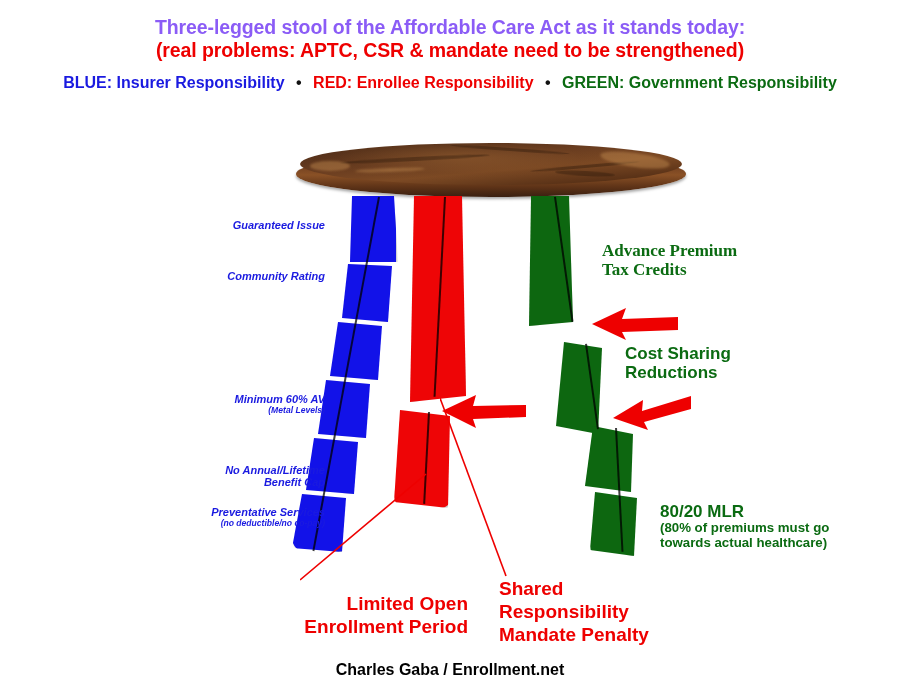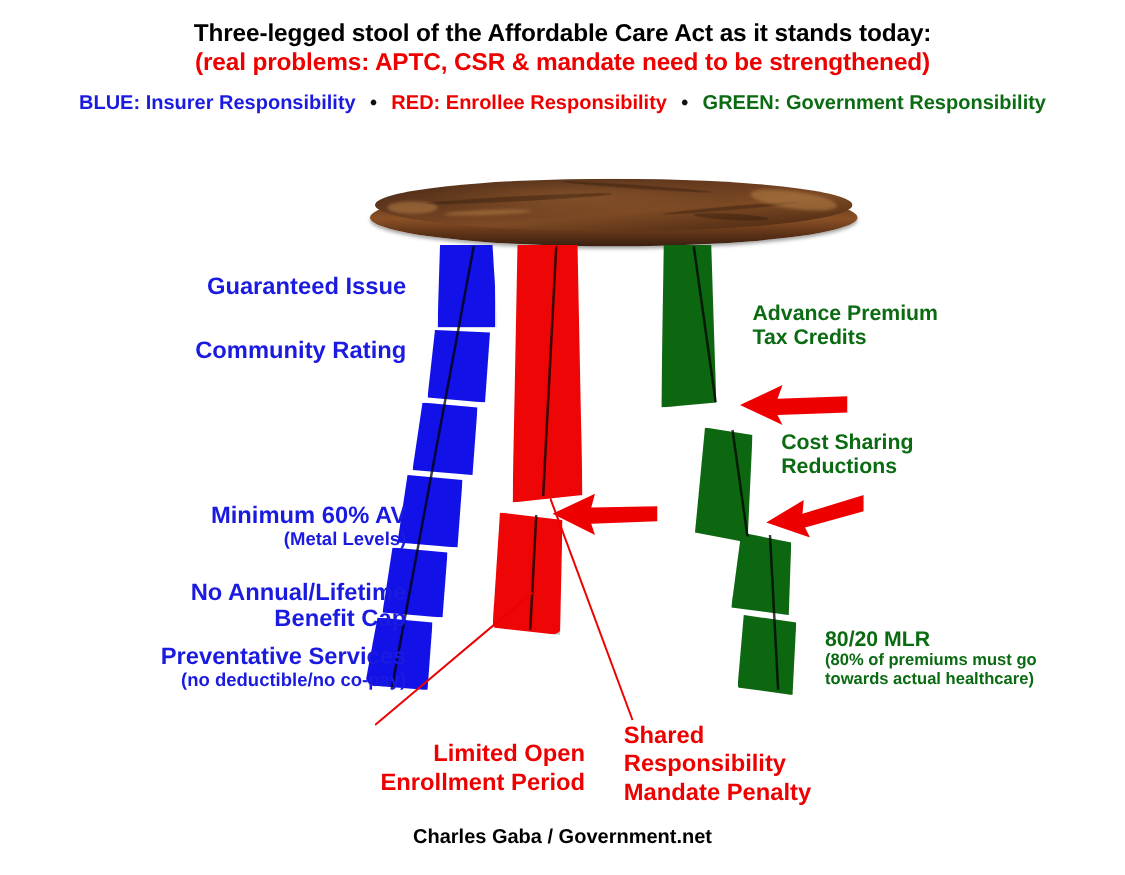--- a/index.html
+++ b/index.html
@@ -21,21 +21,21 @@
     position: absolute;
     left: 0;
     width: 900px;
     text-align: center;
     font-weight: bold;
     letter-spacing: -0.1px;
   }
   #title-1 {
     top: 16px;
     font-size: 19.5px;
-    color: #000000;
+    color: #8b5cf6;
   }
   #title-2 {
     top: 39px;
     font-size: 19.5px;
     color: #ee0000;
   }
   #legend-row {
     position: absolute;
     top: 74px;
     left: 0;
@@ -133,21 +133,21 @@
   .label {
     position: absolute;
     font-weight: bold;
     line-height: 1.12;
     white-space: pre-line;
   }
   .label .sub {
     font-size: 0.78em;
     display: block;
   }
-  .lbl-blue  { color: #1a1ae0; text-align: right; font-size: 19px; }
+  .lbl-blue  { color: #1a1ae0; text-align: right; font-size: 11px; font-style: italic; }
   .lbl-green { color: #0b6b12; text-align: left;  font-size: 17px; }
   .lbl-red   { color: #ee0000; text-align: left;  font-size: 19px; line-height: 1.22; }
 
   #credit {
     position: absolute;
     top: 661px;
     left: 0;
     width: 900px;
     text-align: center;
     font-size: 16px;
@@ -262,35 +262,35 @@
   </div>
 
   <div class="label lbl-blue" style="left:20px; top:437px; width:305px;margin-top:27px;">No Annual/Lifetime
 Benefit Cap</div>
 
   <div class="label lbl-blue" style="left:20px; top:494px; width:305px;">
     <span>Preventative Services</span>
     <span class="sub">(no deductible/no co-pay)</span>
   </div>
 
-  <div class="label lbl-green" style="left:602px; top:241px; width:290px;">Advance Premium
+  <div class="label lbl-green" style="left:602px; top:241px; width:290px;font-family:Liberation Serif, serif;">Advance Premium
 Tax Credits</div>
 
   <div class="label lbl-green" style="left:625px; top:344px; width:270px;">Cost Sharing
 Reductions</div>
 
 
   <div class="label lbl-green" style="left:660px; top:483px; width:235px;">
     <span>80/20 MLR</span>
     <span class="sub">(80% of premiums must go
 towards actual healthcare)</span>
   </div>
 
   <div class="label lbl-red" style="left:268px; top:592px; width:200px; text-align:right;">Limited Open
 Enrollment Period</div>
 
   <div class="label lbl-red" style="left:487px; top:577px; width:220px;margin-left:12px;">Shared
 Responsibility
 Mandate Penalty</div>
 
-  <div id="credit">Charles Gaba / Government.net</div>
+  <div id="credit">Charles Gaba / Enrollment.net</div>
 
 </div>
 
 </body></html>

